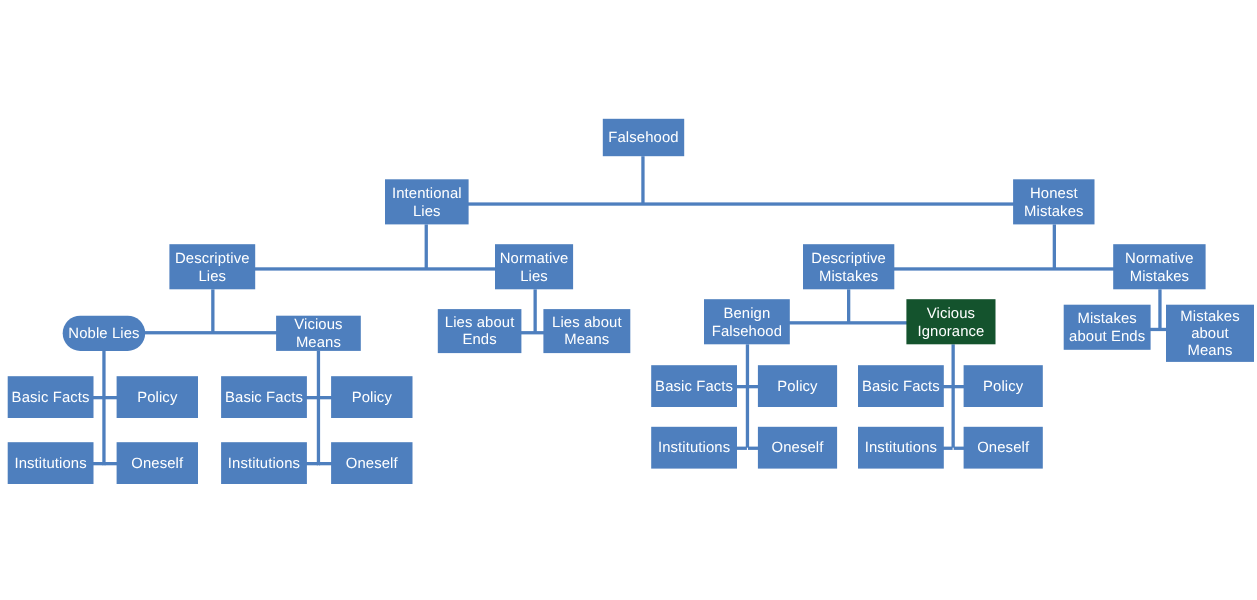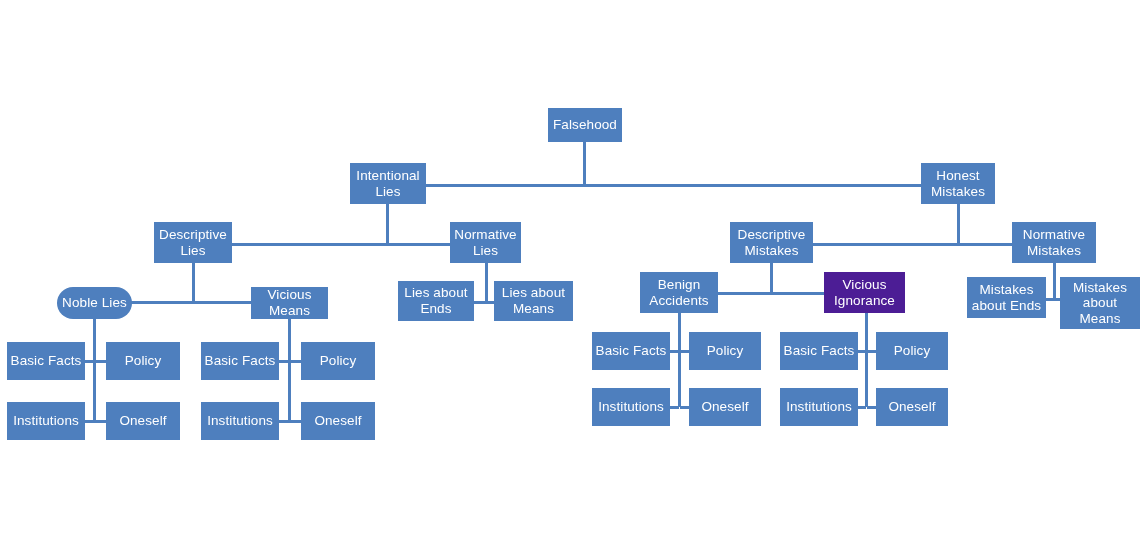--- a/index.html
+++ b/index.html
@@ -91,22 +91,22 @@
 Mistakes</div>
     <div class="node" style="left: 1012px; top: 222px; width: 84px; height: 41px; background: rgb(78, 127, 190); color: rgb(255, 255, 255);">Normative
 Mistakes</div>
     <div class="node" style="left: 57px; top: 287px; width: 75px; height: 32px; background: rgb(78, 127, 190); color: rgb(255, 255, 255); border-radius: 16px;">Noble Lies</div>
     <div class="node" style="left: 251px; top: 287px; width: 77px; height: 32px; background: rgb(78, 127, 190); color: rgb(255, 255, 255);">Vicious Means</div>
     <div class="node" style="left: 398px; top: 281px; width: 76px; height: 40px; background: rgb(78, 127, 190); color: rgb(255, 255, 255);">Lies about
 Ends</div>
     <div class="node" style="left: 494px; top: 281px; width: 79px; height: 40px; background: rgb(78, 127, 190); color: rgb(255, 255, 255);">Lies about
 Means</div>
     <div class="node" style="left: 640px; top: 272px; width: 78px; height: 41px; background: rgb(78, 127, 190); color: rgb(255, 255, 255);">Benign
-Accidents</div>
-    <div class="node" style="left: 824px; top: 272px; width: 81px; height: 41px; background: #4c1d95; color: rgb(255, 255, 255);">Vicious
+Falsehood</div>
+    <div class="node" style="left: 824px; top: 272px; width: 81px; height: 41px; background: #14532d; color: rgb(255, 255, 255);">Vicious
 Ignorance</div>
     <div class="node" style="left: 967px; top: 277px; width: 79px; height: 41px; background: rgb(78, 127, 190); color: rgb(255, 255, 255);">Mistakes
 about Ends</div>
     <div class="node" style="left: 1060px; top: 277px; width: 80px; height: 52px; background: rgb(78, 127, 190); color: rgb(255, 255, 255);">Mistakes
 about
 Means</div>
     <div class="node" style="left: 7px; top: 342px; width: 78px; height: 38px; background: rgb(78, 127, 190); color: rgb(255, 255, 255);">Basic Facts</div>
     <div class="node" style="left: 106px; top: 342px; width: 74px; height: 38px; background: rgb(78, 127, 190); color: rgb(255, 255, 255);">Policy</div>
     <div class="node" style="left: 7px; top: 402px; width: 78px; height: 38px; background: rgb(78, 127, 190); color: rgb(255, 255, 255);">Institutions</div>
     <div class="node" style="left: 106px; top: 402px; width: 74px; height: 38px; background: rgb(78, 127, 190); color: rgb(255, 255, 255);">Oneself</div>

